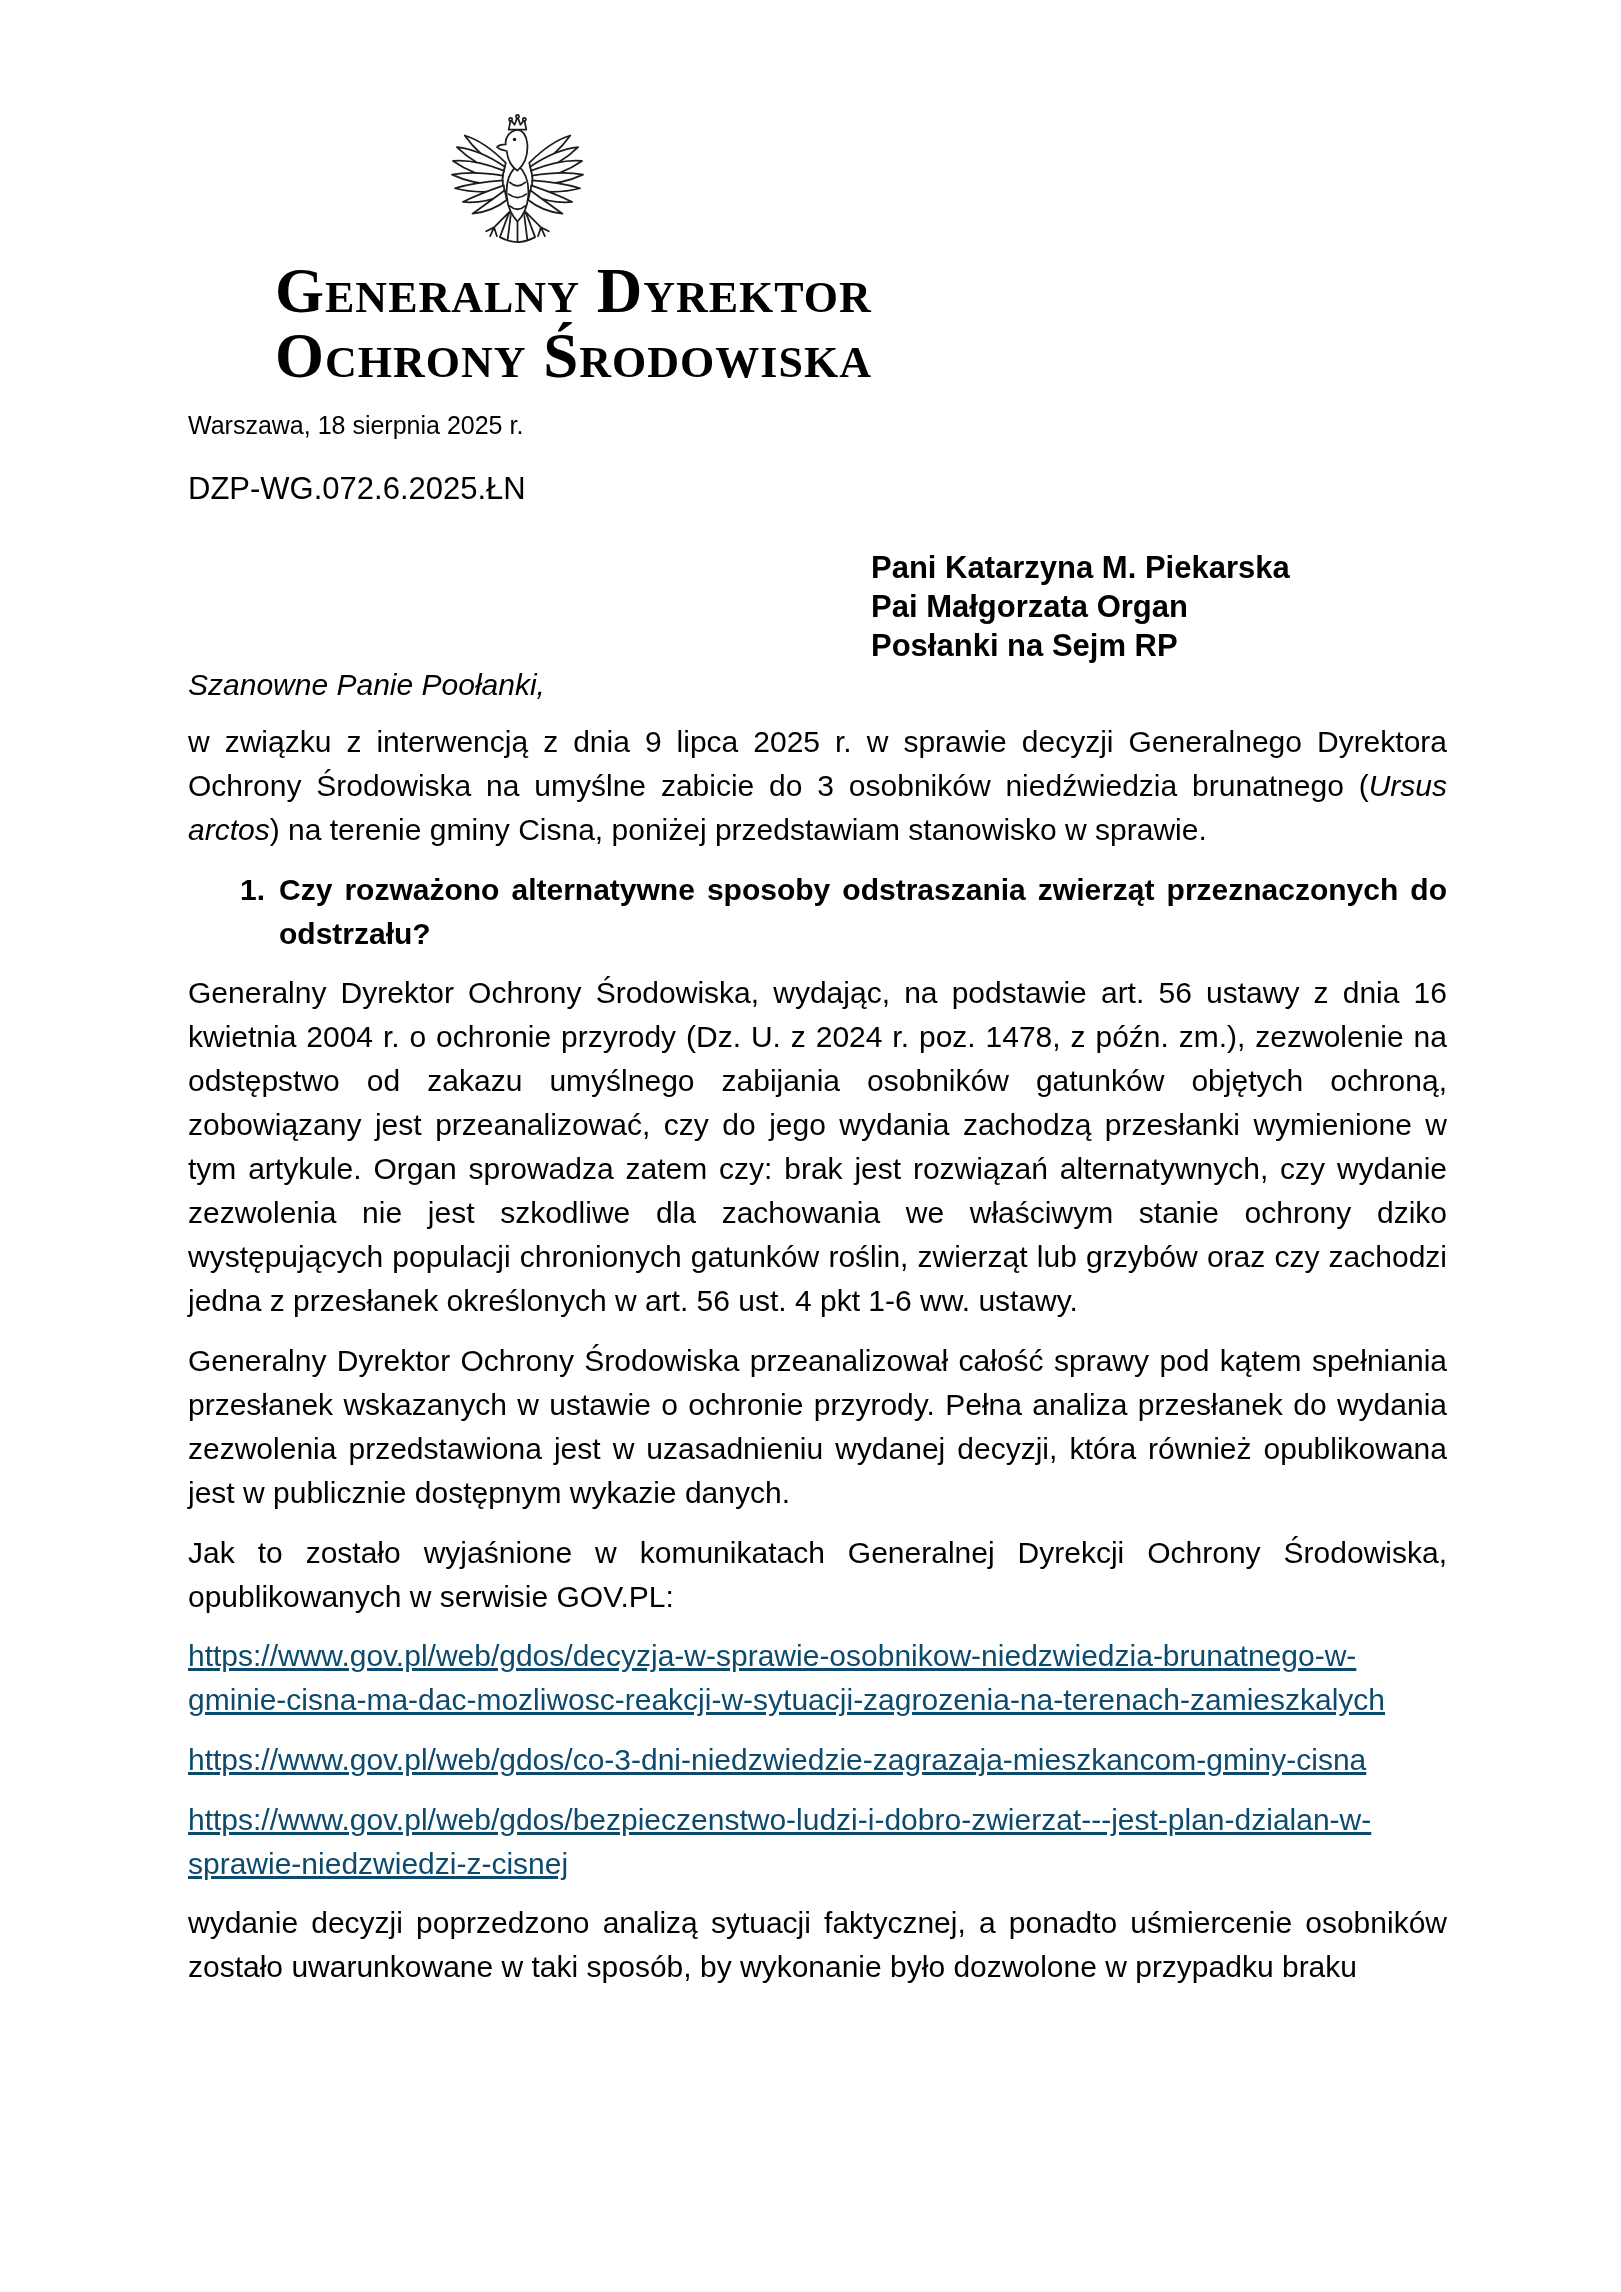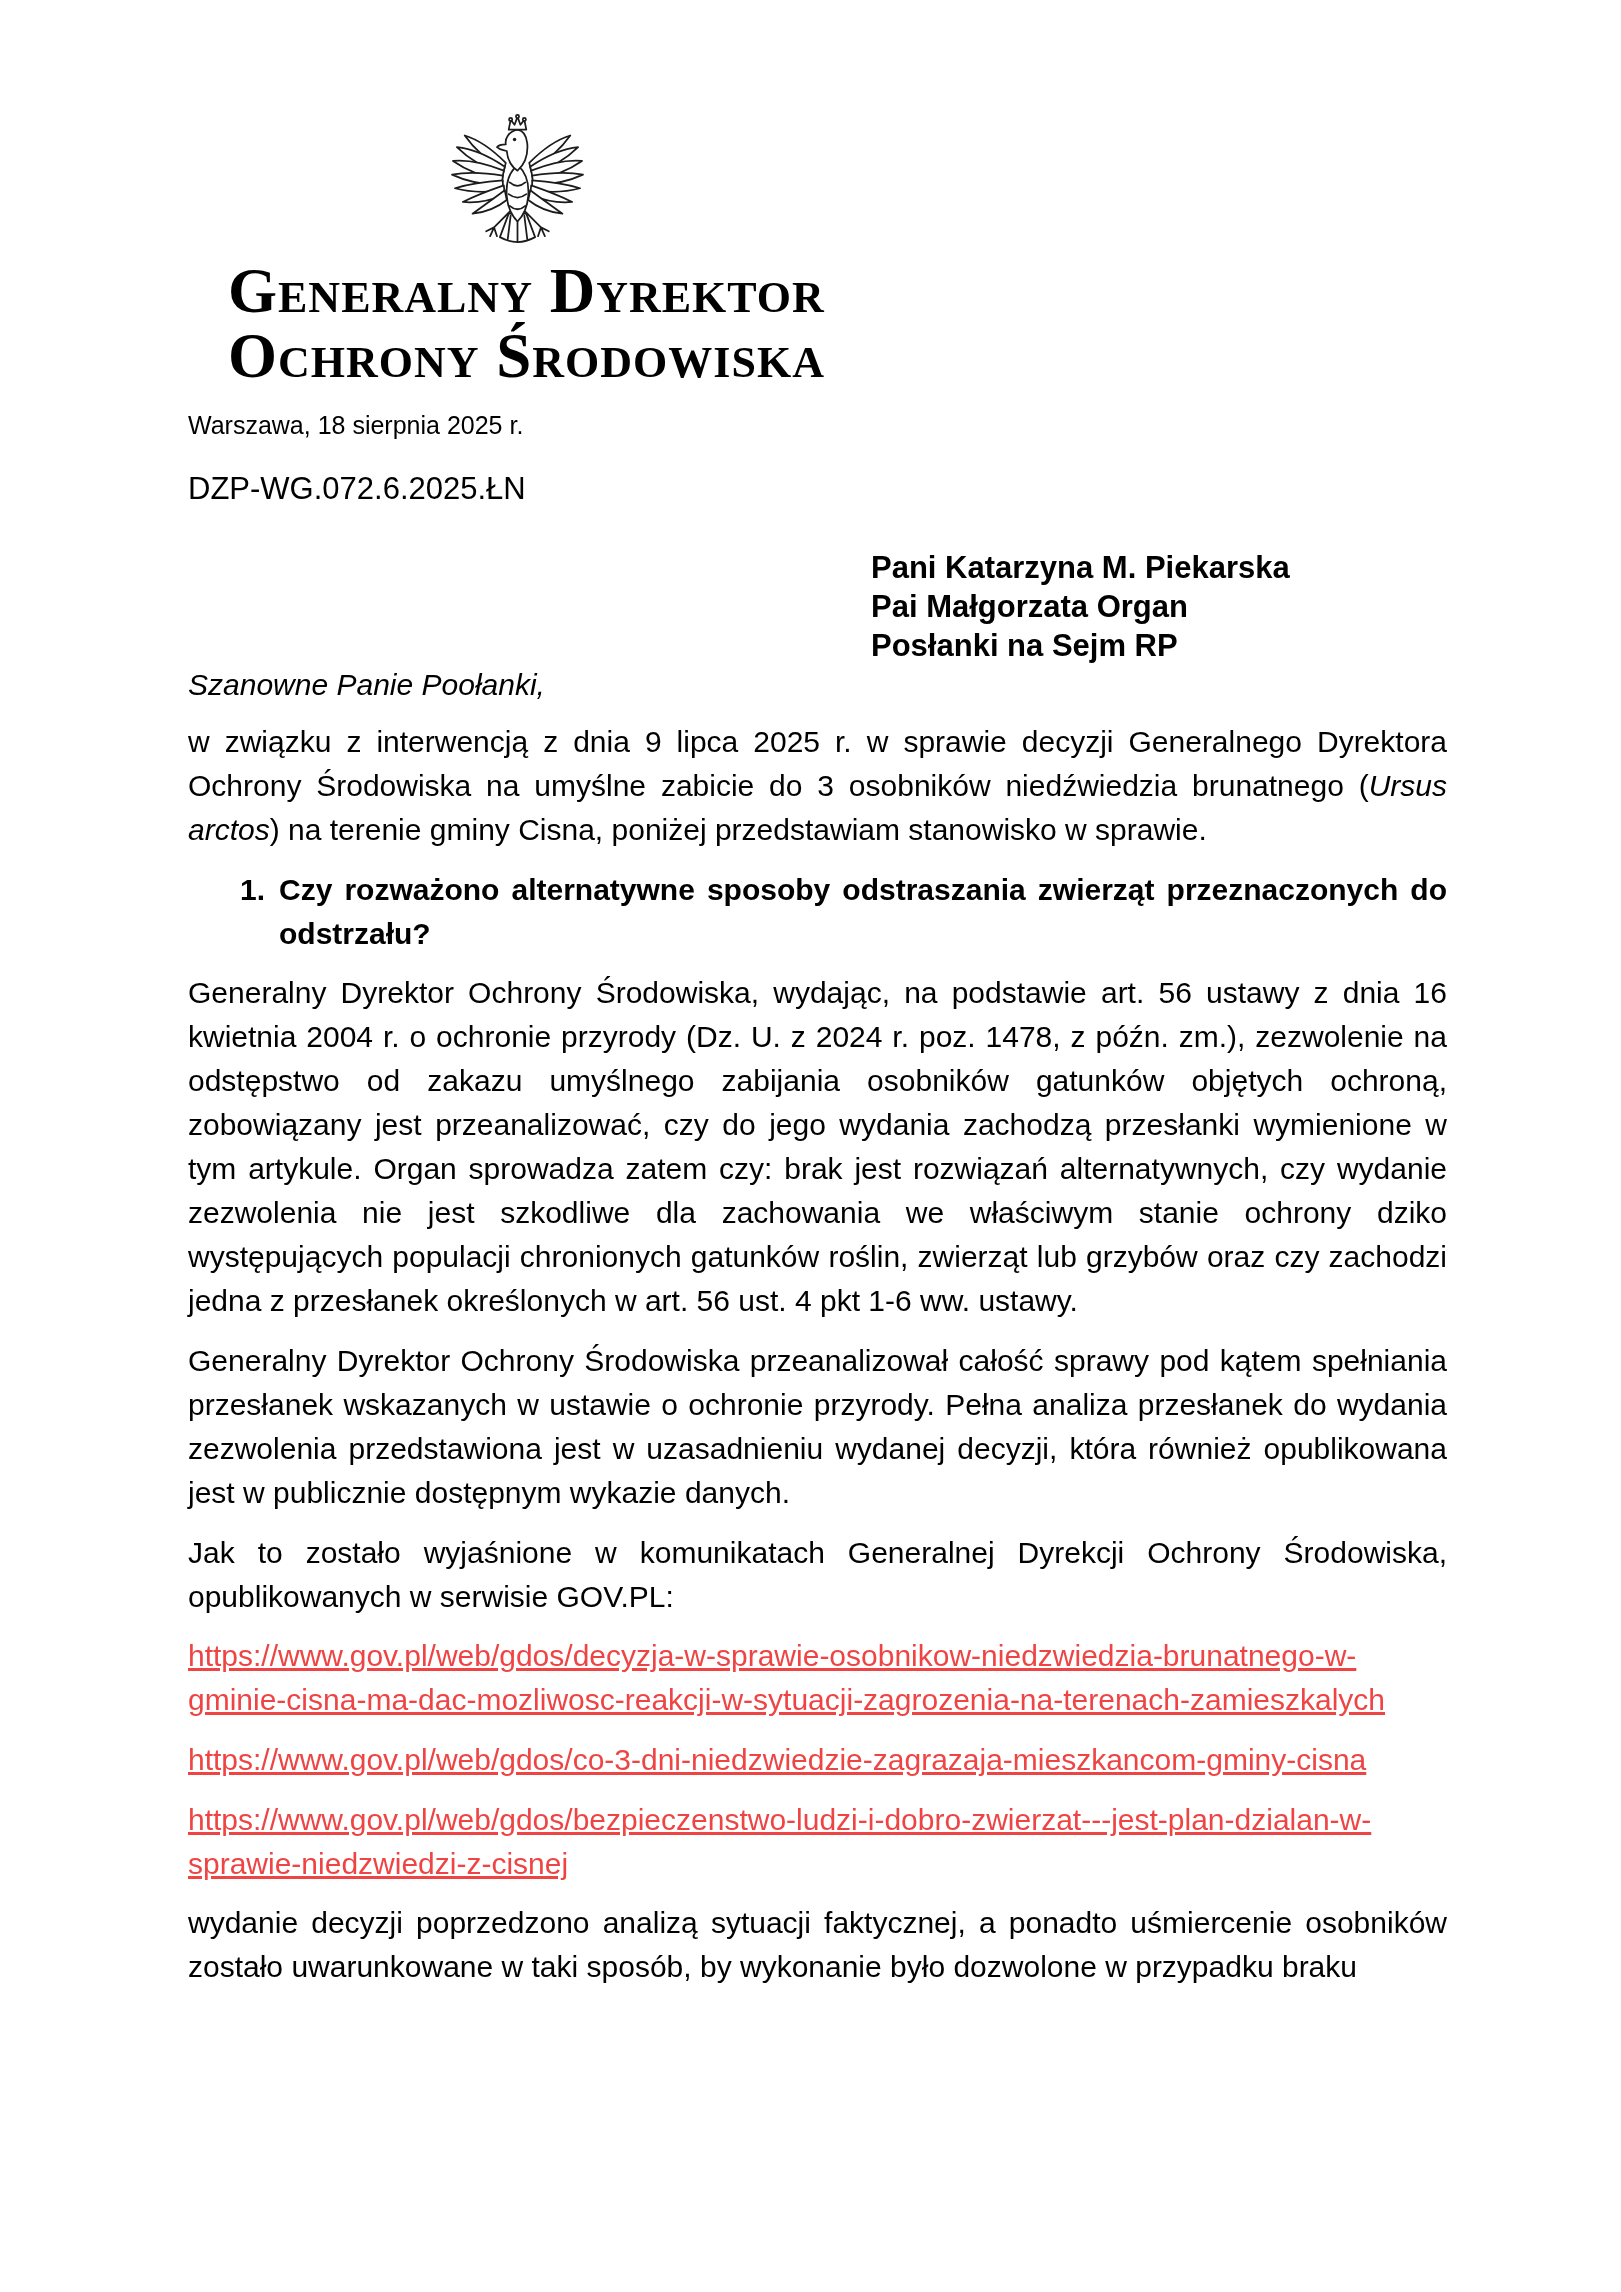--- a/index.html
+++ b/index.html
@@ -20,20 +20,21 @@
   .eagle { width: 137px; height: 129px; }
   .org-title {
     font-family: "Liberation Serif", "DejaVu Serif", serif;
     font-variant: small-caps;
     font-weight: 700;
     font-size: 63px;
     line-height: 65px;
     letter-spacing: 1px;
     margin-top: 15.7px;
     white-space: nowrap;
+    margin-left: 47px;
   }
   
   .date-line { text-align: left; font-size: 25px; line-height: 35px; margin-top: 19.6px; }
   .ref-line  { font-size: 31px; line-height: 35px; margin-top: 28px; }
   
   .recipients { margin-top: 42px; margin-left: 683px; font-weight: 700; font-size: 31px; line-height: 39px; }
   
   .salutation { font-style: italic; font-size: 30px; line-height: 39px; }
   p.body-par {
     font-size: 30px; line-height: 44px;
@@ -45,21 +46,21 @@
     display: flex;
     font-weight: 700;
     font-size: 30px; line-height: 44px;
     margin-top: 15.7px;
     padding-left: 52px;
     text-align: justify;
   }
   .qnum { flex: none; width: 39px; }
   .link-par { margin: 15.7px 0 0 0; font-size: 30px; line-height: 44px; text-align: left; }
   a.gov-link {
-    color: #ef4444;
+    color: #0c4a6e;
     text-decoration: underline;
     cursor: pointer;
     overflow-wrap: break-word;
   }
   i { font-style: italic; }
 </style>
 </head>
 <body>
 
 <div class="page">

